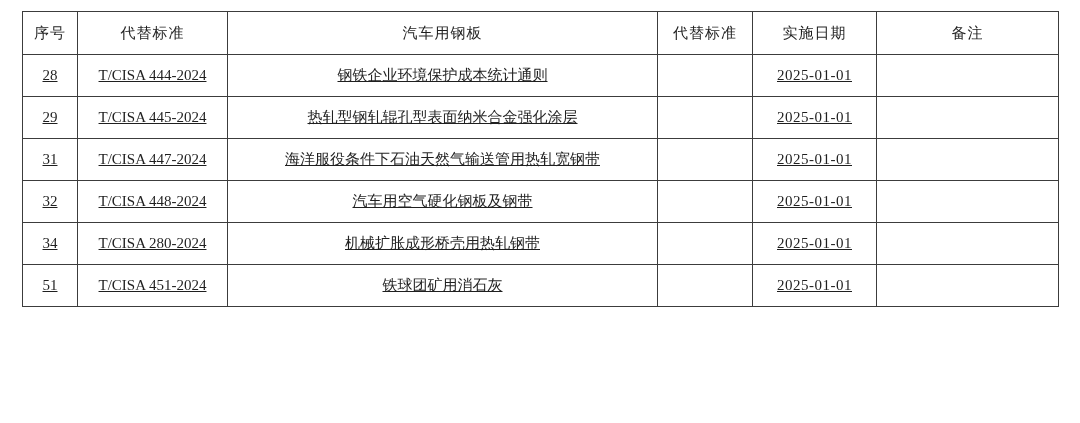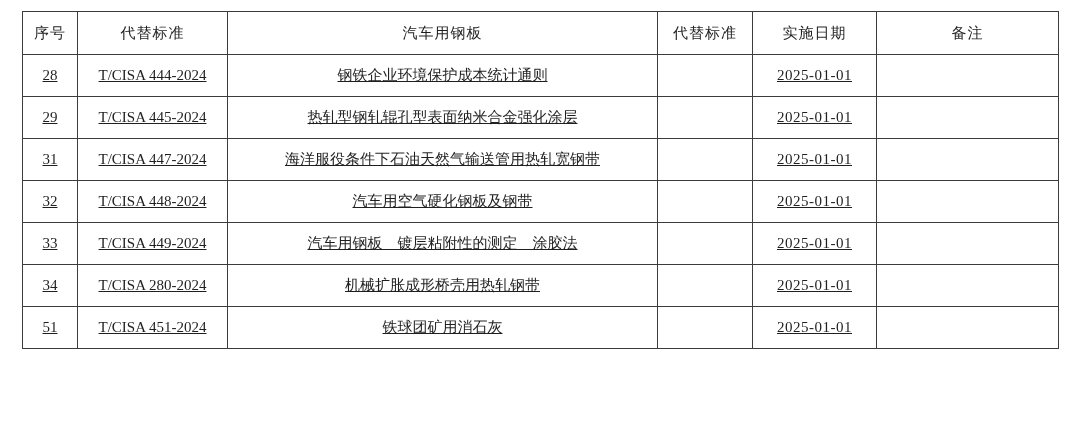--- a/index.html
+++ b/index.html
@@ -110,28 +110,20 @@
         </tr>
         <tr>
           <td class="col-index">32</td>
           <td class="col-code">T/CISA 448-2024</td>
           <td class="col-name">汽车用空气硬化钢板及钢带</td>
           <td class="col-replaced"></td>
           <td class="col-date">2025-01-01</td>
           <td class="col-remark"></td>
         </tr>
         <tr>
-          <td class="col-index">33</td>
-          <td class="col-code">T/CISA 449-2024</td>
-          <td class="col-name">汽车用钢板　镀层粘附性的测定　涂胶法</td>
-          <td class="col-replaced"></td>
-          <td class="col-date">2025-01-01</td>
-          <td class="col-remark"></td>
-        </tr>
-        <tr>
           <td class="col-index">34</td>
           <td class="col-code">T/CISA 280-2024</td>
           <td class="col-name">机械扩胀成形桥壳用热轧钢带</td>
           <td class="col-replaced"></td>
           <td class="col-date">2025-01-01</td>
           <td class="col-remark"></td>
         </tr>
         <tr>
           <td class="col-index">51</td>
           <td class="col-code">T/CISA 451-2024</td>

